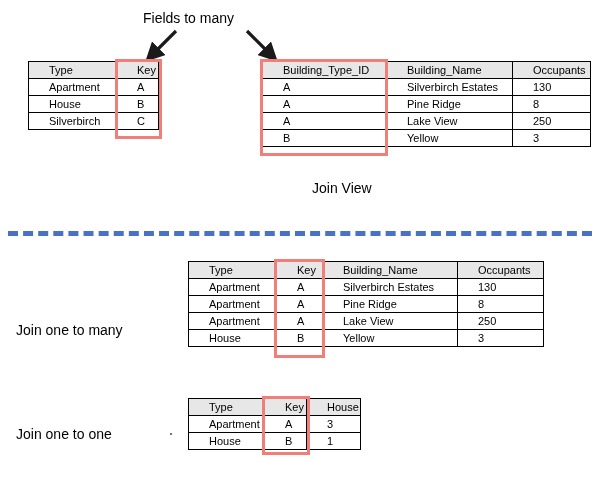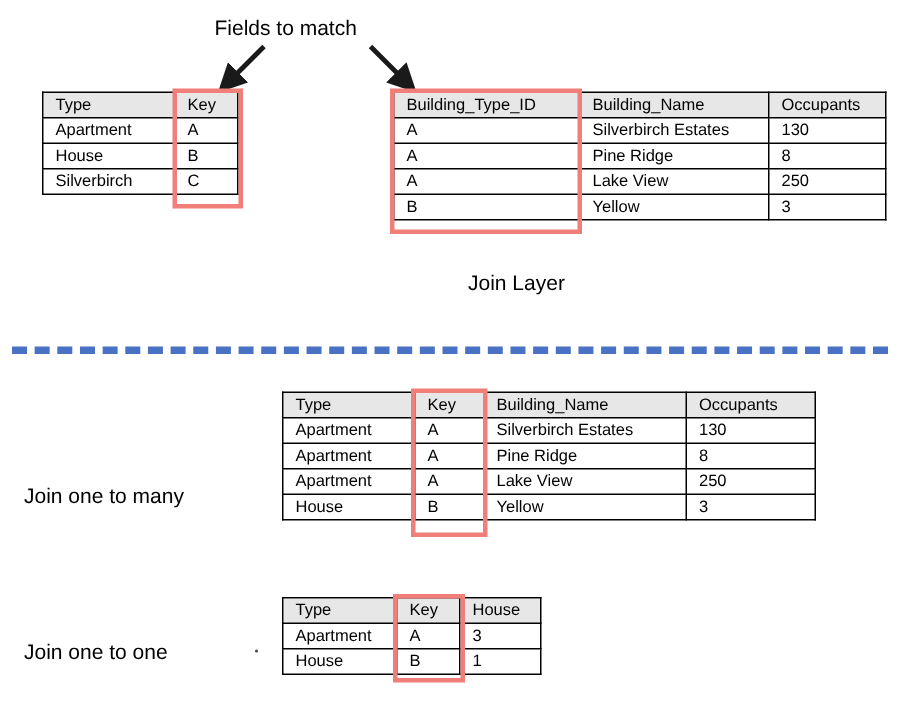--- a/index.html
+++ b/index.html
@@ -27,21 +27,21 @@
   .tbl {
     position: absolute;
     border-collapse: collapse;
     table-layout: fixed;
     background: #ffffff;
   }
   .tbl th, .tbl td {
     border: 1px solid #000000;
     font-size: 11px;
     line-height: 12px;
-    padding: 2px 8px;
+    padding: 2px 20px;
     text-align: left;
     font-weight: normal;
     white-space: nowrap;
     overflow: hidden;
     height: 14px;
     box-sizing: border-box;
   }
   .tbl thead th {
     background: #e7e7e7;
   }
@@ -92,21 +92,21 @@
     height: 2px;
     background: #444;
     border-radius: 50%;
   }
 </style>
 </head>
 <body>
 
 <div class="canvas">
 
-  <div class="lbl lbl-big" style="left:143px; top:10px;">Fields to match</div>
+  <div class="lbl lbl-big" style="left:143px; top:10px;">Fields to many</div>
 
   <svg class="arrow-layer" viewBox="0 0 600 477">
     <defs>
       <marker id="ah" markerWidth="6" markerHeight="6" refX="3" refY="3" orient="auto" markerUnits="strokeWidth">
         <path d="M0,0 L6,3 L0,6 z" fill="#1a1a1a"></path>
       </marker>
     </defs>
     <g>
       <line x1="176" y1="31" x2="152" y2="55" stroke="#1a1a1a" stroke-width="3.2" marker-end="url(#ah)"></line>
     </g>
@@ -175,21 +175,21 @@
       </tr>
       <tr>
         <td>B</td>
         <td>Yellow</td>
         <td>3</td>
       </tr>
     </tbody>
   </table>
   <div class="hl" style="left:260px; top:59px; width:128px; height:97px;"></div>
 
-  <div class="lbl lbl-big" style="left:312px; top:180px;">Join Layer</div>
+  <div class="lbl lbl-big" style="left:312px; top:180px;">Join View</div>
 
   <div class="divider"></div>
 
   <div class="lbl lbl-big" style="left:16px; top:298px;margin-top:24px;">Join one to many</div>
 
   <table class="tbl" id="one-to-many-table" style="left:188px; top:261px; width:355px;">
     <colgroup>
         <col style="width:88px">
         <col style="width:46px">
         <col style="width:135px">

